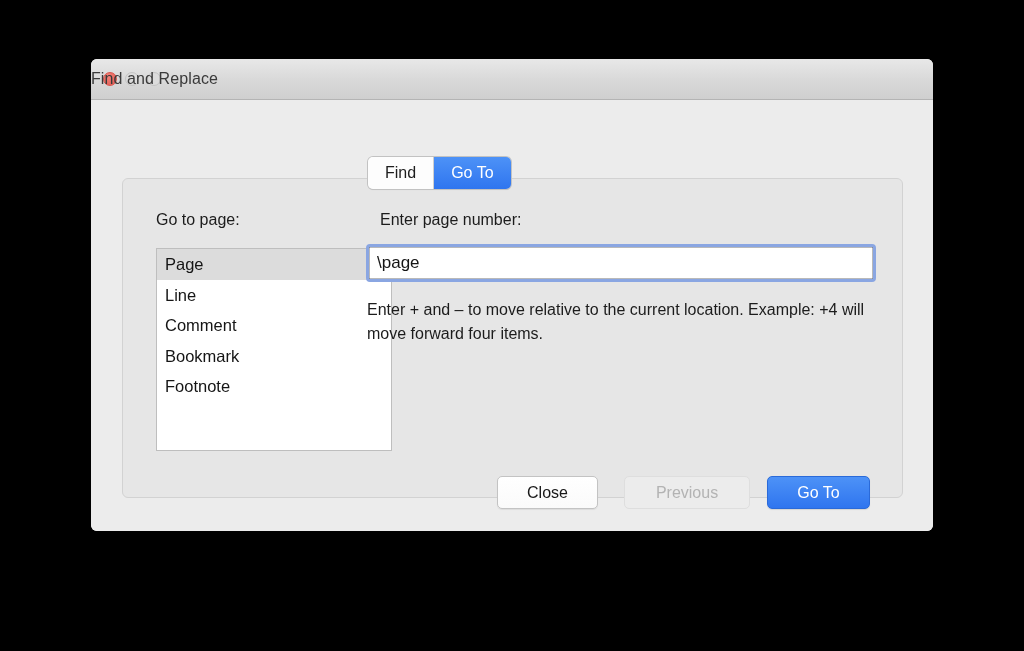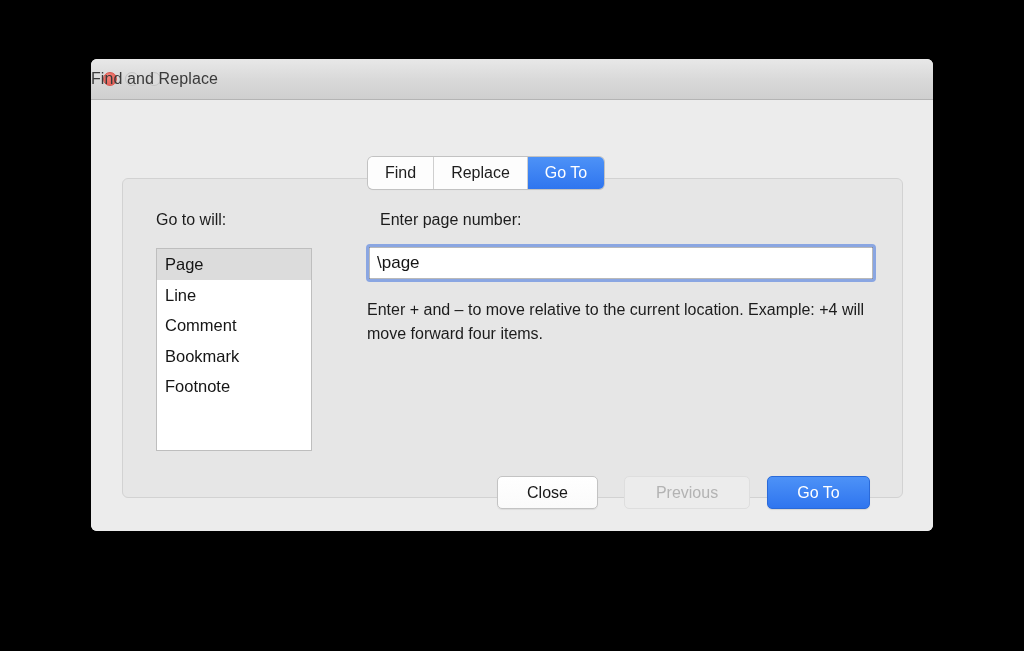--- a/index.html
+++ b/index.html
@@ -125,21 +125,21 @@
     color: #1c1c1c;
   }
   #label-goto  { left: 65px;  top: 111px; }
   #label-enter { left: 276px; top: 111px; margin-left: 13px; }
 
   
   #listbox {
     position: absolute;
     left: 65px;
     top: 148px;
-    width: 156px;
+    width: 236px;
     height: 203px;
     background: #ffffff;
     border: 1px solid #bebebe;
     box-sizing: border-box;
     overflow: hidden;
   }
   .list-item {
     height: 30.5px;
     line-height: 30.5px;
     padding-left: 8px;
@@ -235,25 +235,24 @@
     </div>
     <div id="title">Find and Replace</div>
   </div>
 
   <div id="body">
 
     <div id="panel"></div>
 
     <div id="segmented">
       <div class="seg">Find</div>
-      <div class="seg">Replace</div>
       <div class="seg active">Go To</div>
     </div>
 
-    <div class="field-label" id="label-goto">Go to will:</div>
+    <div class="field-label" id="label-goto">Go to page:</div>
     <div class="field-label" id="label-enter">Enter page number:</div>
 
     <div id="listbox">
       <div class="list-item selected">Page</div>
       <div class="list-item">Line</div>
       <div class="list-item">Comment</div>
       <div class="list-item">Bookmark</div>
       <div class="list-item">Footnote</div>
     </div>
 

